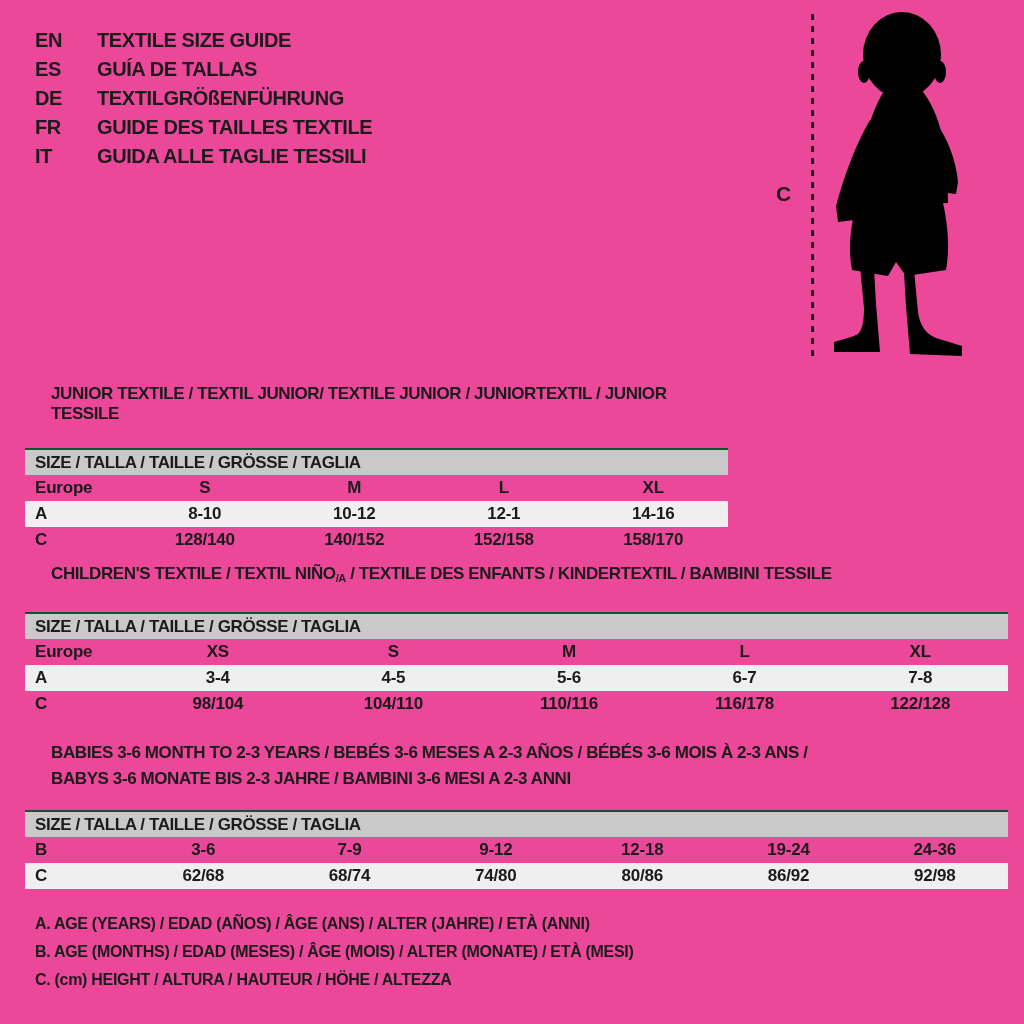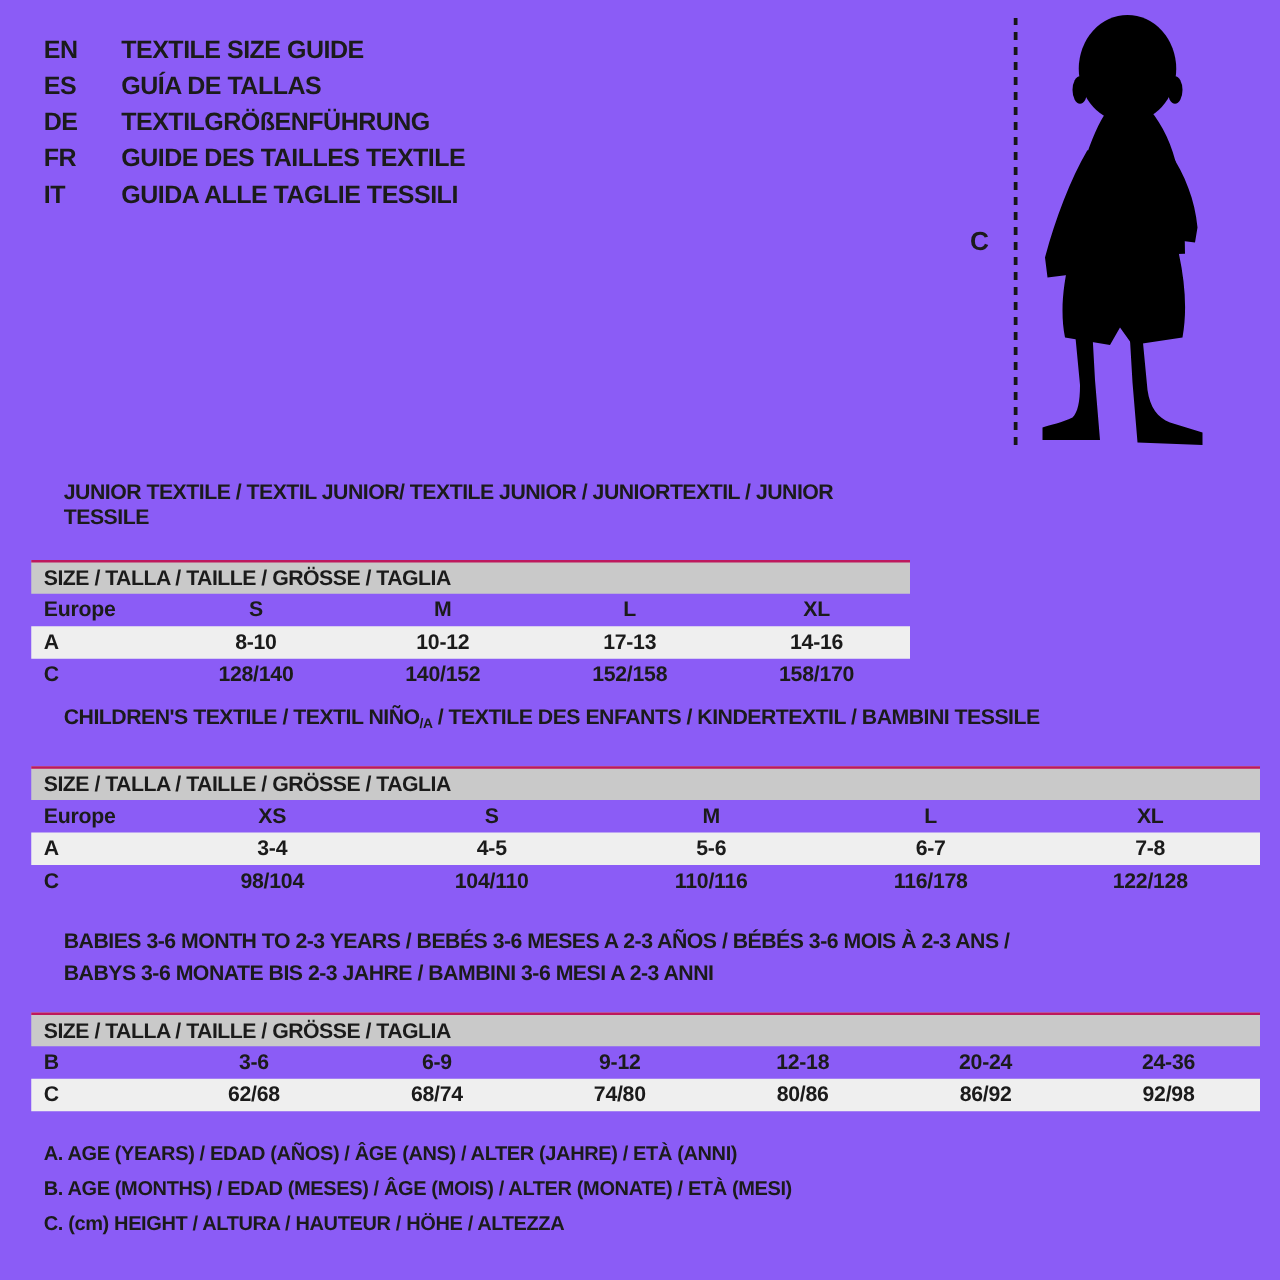--- a/index.html
+++ b/index.html
@@ -1,17 +1,17 @@
 <!DOCTYPE html>
 <html><head>
 <meta charset="utf-8">
 <style>
   html,body{margin:0;padding:0;background:#ffffff;}
   #page{
-    position:relative;width:1024px;height:1024px;background:#8b5cf6;overflow:hidden;
+    position:relative;width:1024px;height:1024px;background:#ec4899;overflow:hidden;
     font-family:"Liberation Sans",sans-serif;font-weight:700;color:#1b1b1b;
     -webkit-font-smoothing:antialiased;
   }
   
   .lang-block{position:absolute;left:35px;top:26px;font-size:20px;line-height:29px;letter-spacing:-0.4px;}
   .lang-row{display:flex;}
   .lang-code{width:62px;}
   
   .measure-line{
     position:absolute;left:811px;top:14px;width:3px;height:342px;
@@ -24,21 +24,21 @@
   .sec-junior{top:368px;width:703px;}
   .sec-children{top:548px;width:983px;}
   .sec-babies{top:724px;width:983px;}
   .sec-title{margin:16px;padding-left:10px;font-size:17px;line-height:20px;letter-spacing:-0.4px;font-weight:700;}
   .sec-title .subA{font-size:11px;vertical-align:-3px;}
   .babies-title{line-height:26px;}
   .size-table{margin-top:24px;width:100%;}
   .sec-babies .size-table{margin-top:18px;}
   .t-head{
     box-sizing:border-box;height:27px;line-height:25px;padding-left:10px;
-    background:#c9c9c9;border-top:2px solid #be185d;font-size:17px;letter-spacing:-0.4px;
+    background:#c9c9c9;border-top:2px solid #14532d;font-size:17px;letter-spacing:-0.4px;
   }
   .t-row{display:flex;height:26px;line-height:26px;font-size:17px;letter-spacing:-0.2px;}
   .t-row.alt{background:#efefef;}
   .t-label{box-sizing:border-box;width:105px;padding-left:10px;}
   .t-cell{flex:1;text-align:center;}
   
   .footnotes{position:absolute;left:35px;top:910px;font-size:16px;line-height:28px;letter-spacing:-0.3px;}
 </style>
 </head>
 <body>
@@ -90,21 +90,21 @@
         <div class="t-label">Europe</div>
         <div class="t-cell">S</div>
         <div class="t-cell">M</div>
         <div class="t-cell">L</div>
         <div class="t-cell">XL</div>
       </div>
       <div class="t-row alt">
         <div class="t-label">A</div>
         <div class="t-cell">8-10</div>
         <div class="t-cell">10-12</div>
-        <div class="t-cell">17-13</div>
+        <div class="t-cell">12-1</div>
         <div class="t-cell">14-16</div>
       </div>
       <div class="t-row">
         <div class="t-label">C</div>
         <div class="t-cell">128/140</div>
         <div class="t-cell">140/152</div>
         <div class="t-cell">152/158</div>
         <div class="t-cell">158/170</div>
       </div>
     </div>
@@ -144,24 +144,24 @@
   <div class="section sec-babies">
     <h2 class="sec-title babies-title">
       <span style="display:block">BABIES 3-6 MONTH TO 2-3 YEARS / BEBÉS 3-6 MESES A 2-3 AÑOS / BÉBÉS 3-6 MOIS À 2-3 ANS /</span>
       <span style="display:block">BABYS 3-6 MONATE BIS 2-3 JAHRE / BAMBINI 3-6 MESI A 2-3 ANNI</span>
     </h2>
     <div class="size-table">
       <div class="t-head">SIZE / TALLA / TAILLE / GRÖSSE / TAGLIA</div>
       <div class="t-row">
         <div class="t-label">B</div>
         <div class="t-cell">3-6</div>
-        <div class="t-cell">6-9</div>
+        <div class="t-cell">7-9</div>
         <div class="t-cell">9-12</div>
         <div class="t-cell">12-18</div>
-        <div class="t-cell">20-24</div>
+        <div class="t-cell">19-24</div>
         <div class="t-cell">24-36</div>
       </div>
       <div class="t-row alt">
         <div class="t-label">C</div>
         <div class="t-cell">62/68</div>
         <div class="t-cell">68/74</div>
         <div class="t-cell">74/80</div>
         <div class="t-cell">80/86</div>
         <div class="t-cell">86/92</div>
         <div class="t-cell">92/98</div>

